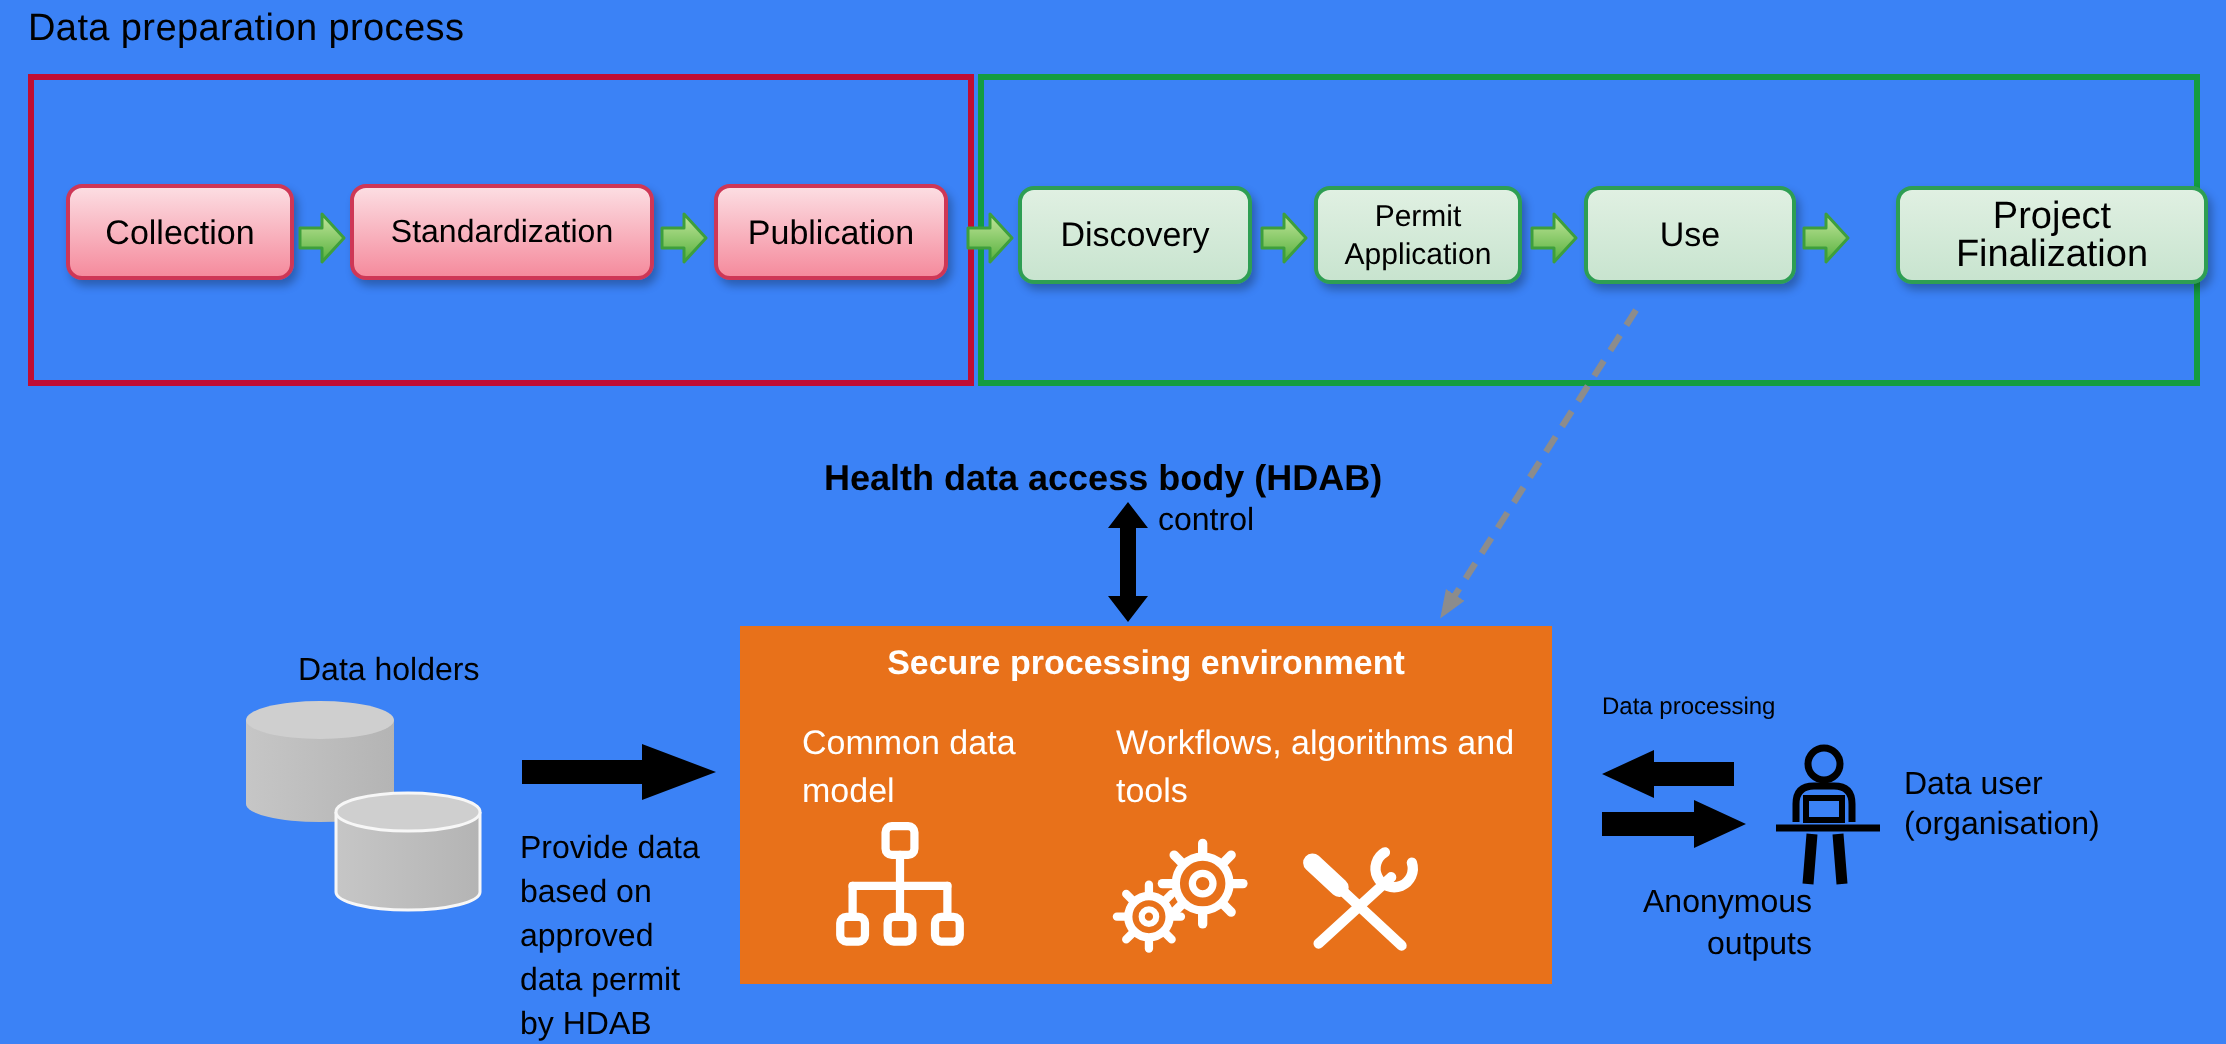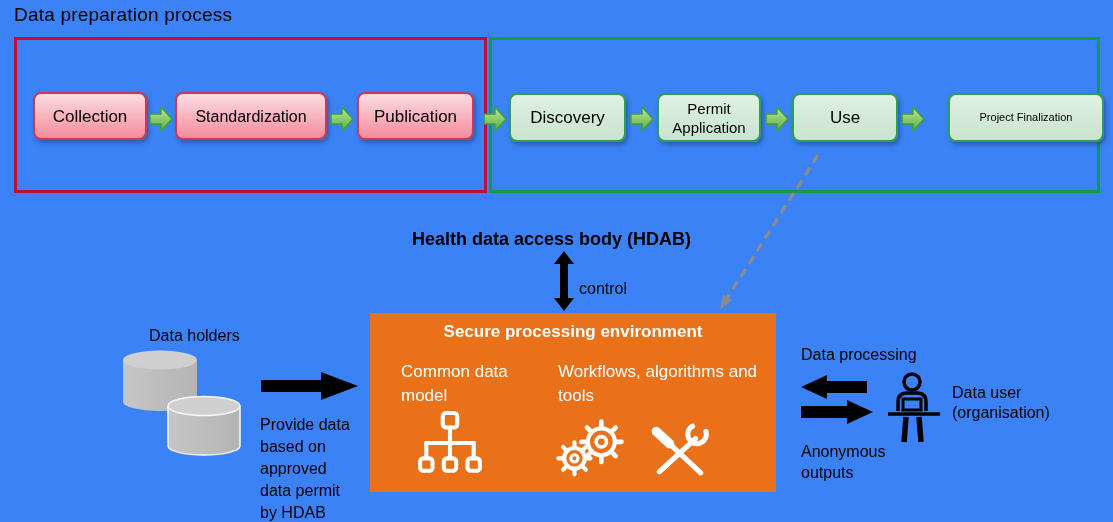--- a/index.html
+++ b/index.html
@@ -24,49 +24,49 @@
   .step-box span{display:inline-block;}
   .pink{top:92px;height:48px;background:linear-gradient(#FCDDE2,#F58B9D);border:2px solid #CE3756;font-size:17px;}
   .greenb{top:93px;height:49px;background:linear-gradient(#E0F0E2,#C8E4CF);border:2px solid #2E9E53;font-size:17px;}
   #box-collection{left:33px;width:114px;}
   #box-standardization{left:175px;width:152px;font-size:16px;}
   #box-publication{left:357px;width:117px;}
   #box-discovery{left:509px;width:117px;}
   #box-permit{left:657px;width:104px;font-size:15px;}
   #box-permit span{width:84px;}
   #box-use{left:792px;width:106px;}
-  #box-project{left:948px;width:156px;font-size:11px;}
+  #box-project{left:948px;width:156px;font-size:19px;}
   #box-project span{width:100px;}
 
   .flow-arrow{top:105px;width:24px;height:28px;z-index:4;}
   #fa1{left:149px;} #fa2{left:330px;} #fa3{left:483px;} #fa4{left:630px;} #fa5{left:765px;} #fa6{left:901px;}
 
   #hdab-title{left:412px;top:229px;font-size:18px;font-weight:bold;}
   #control-arrow{left:553px;top:251px;}
-  #control-label{left:579px;top:280px;font-size:16px;}
+  #control-label{left:579px;top:252px;font-size:16px;}
   #dashed-arrow{left:700px;top:145px;}
 
   #spe-box{left:370px;top:313px;width:406px;height:179px;background:#E8711A;color:#fff;}
   #spe-title{left:0;top:9px;width:406px;text-align:center;font-size:17px;font-weight:bold;}
   .spe-label{font-size:17px;line-height:24px;}
   #spe-left-label{left:31px;top:47px;width:112px;}
   #spe-right-label{left:188px;top:47px;width:215px;}
   #org-icon{left:48px;top:98px;}
   #gears-icon{left:183px;top:104px;}
   #tools-icon{left:278px;top:108px;}
 
   #holders-label{left:149px;top:327px;font-size:16px;}
   #holders-icon{left:120px;top:348px;}
   #holders-arrow{left:261px;top:371px;}
   #holders-caption{left:260px;top:414px;width:100px;font-size:16px;line-height:22px;}
 
-  #processing-label{left:801px;top:346px;font-size:16px;text-align:center;}
+  #processing-label{left:801px;top:346px;font-size:12px;text-align:center;}
   #arrow-into-spe{left:801px;top:375px;}
   #arrow-out-of-spe{left:801px;top:400px;}
-  #outputs-label{left:801px;top:441px;width:105px;font-size:16px;line-height:21px;}
+  #outputs-label{left:801px;top:441px;width:105px;font-size:16px;line-height:21px;text-align:right;}
   #person-icon{left:886px;top:372px;}
   #user-label{left:952px;top:383px;width:118px;font-size:16px;line-height:20px;}
 </style>
 </head>
 <body>
 
 <div class="canvas">
 
   <svg width="0" height="0" style="position:absolute" aria-hidden="true">
     <defs>

